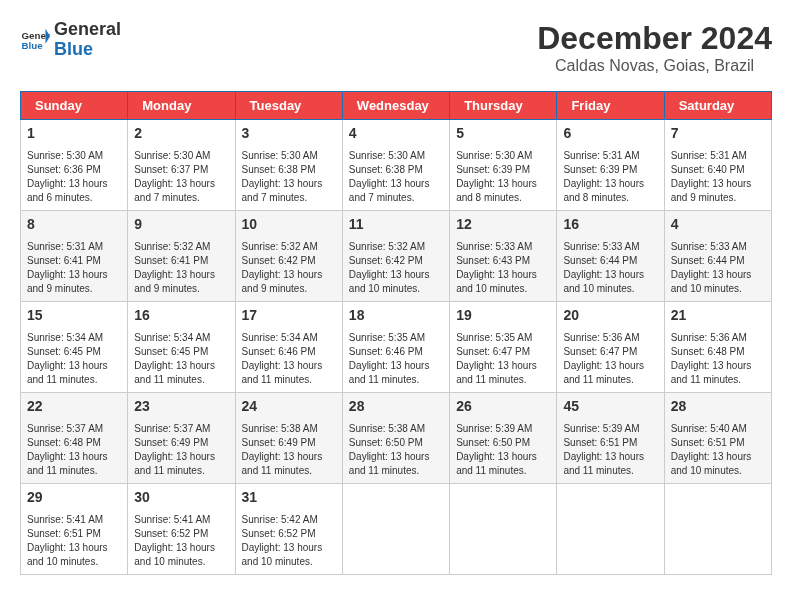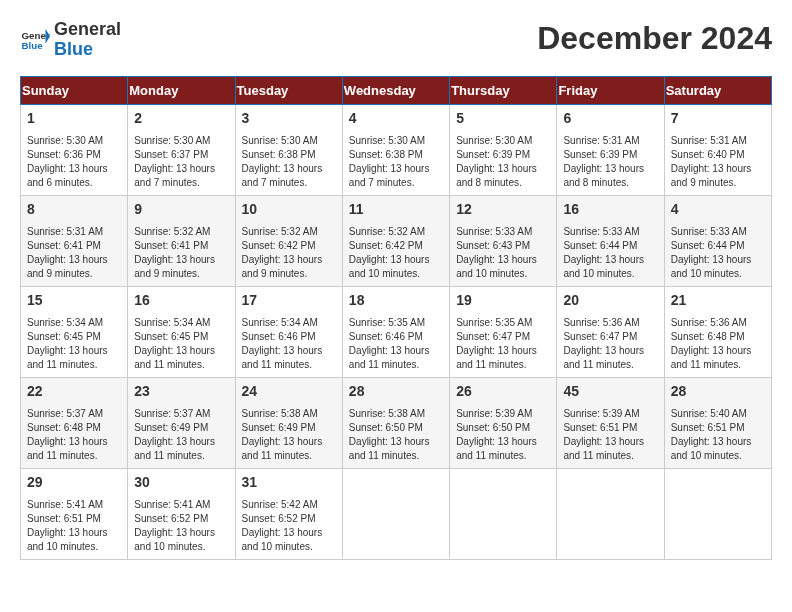--- a/index.html
+++ b/index.html
@@ -44,25 +44,25 @@
     }
     .location-title {
       font-size: 16px;
       color: #555;
     }
     .calendar {
       width: 100%;
       border-collapse: collapse;
     }
     .calendar th {
-      background-color: #7f1d1d;
+      background-color: #ef4444;
       color: #fff;
       font-size: 13px;
       font-weight: bold;
-      padding: 6px 1px;
+      padding: 6px 14px;
       text-align: left;
       border: 1px solid #1a6fb5;
     }
     .calendar td {
       border: 1px solid #ccc;
       vertical-align: top;
       padding: 5px 6px;
       width: 107px;
       min-height: 80px;
       font-size: 10.5px;
@@ -100,20 +100,21 @@
     </svg>
     <div>
       <div class="logo-text">
         <div>General</div>
         <div><span>Blue</span></div>
       </div>
     </div>
   </div>
   <div class="title-block">
     <div class="month-title">December 2024</div>
+    <div class="location-title">Caldas Novas, Goias, Brazil</div>
   </div>
 </div>
 
 <table class="calendar">
   <thead>
     <tr>
       <th>Sunday</th>
       <th>Monday</th>
       <th>Tuesday</th>
       <th>Wednesday</th>

